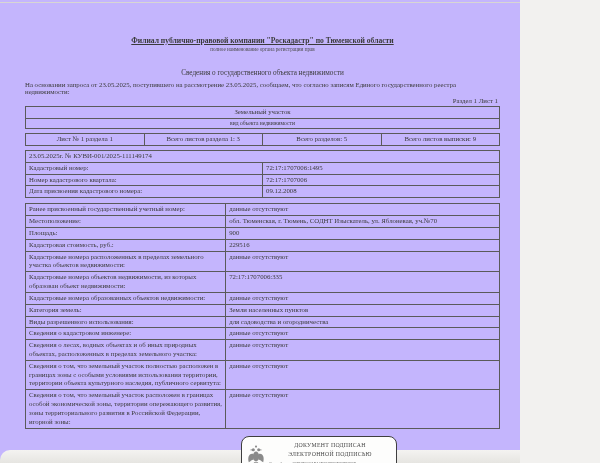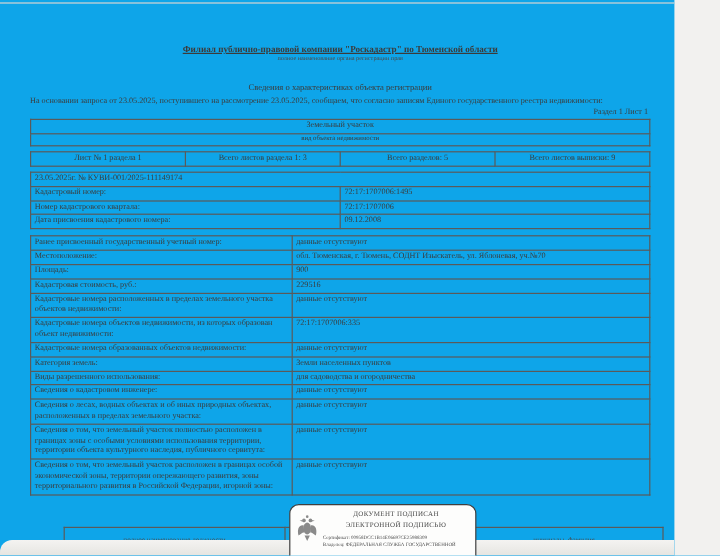--- a/index.html
+++ b/index.html
@@ -4,22 +4,22 @@
 <style>
   html,body{margin:0;padding:0;}
   body{
     width:600px;height:463px;
     background:#f2f1ef;
     font-family:"Liberation Serif","DejaVu Serif",serif;
     color:#3b3b3b;
     -webkit-font-smoothing:antialiased;
   }
   .page{
-    position:relative;width:562px;height:463px;
-    background:#0ea5e9;overflow:hidden;
+    position:relative;width:520px;height:463px;
+    background:#c4b5fd;overflow:hidden;
   }
   .top-edge{position:absolute;top:2px;left:0;right:0;height:1px;background:#d8d6d3;}
   .bottom-edge{
     position:absolute;bottom:0;left:0;right:0;height:13px;
     background:linear-gradient(#f4f3f1,#e6e5e1);
     border-top-left-radius:10px;
   }
   .content{position:absolute;left:25px;right:20px;top:36px;}
 
   .org-name{font-weight:bold;text-decoration:underline;font-size:7.6px;text-align:center;}
@@ -70,21 +70,21 @@
 <body>
 
 <div class="page">
   <div class="top-edge"></div>
 
   <div class="content">
 
     <div class="org-name">Филиал публично-правовой компании "Роскадастр" по Тюменской области</div>
     <div class="org-caption">полное наименование органа регистрации прав</div>
 
-    <div class="section-title">Сведения о характеристиках объекта регистрации</div>
+    <div class="section-title">Сведения о государственного объекта недвижимости</div>
     <div class="basis">На  основании запроса от 23.05.2025, поступившего на рассмотрение 23.05.2025, сообщаем, что согласно записям Единого государственного реестра недвижимости:</div>
     <div class="marker">Раздел 1 Лист 1</div>
 
     <table class="t-object">
       <tbody>
           <tr>
         <td>Земельный участок</td>
       </tr>
       <tr>
         <td class="obj-caption">вид объекта недвижимости</td>

